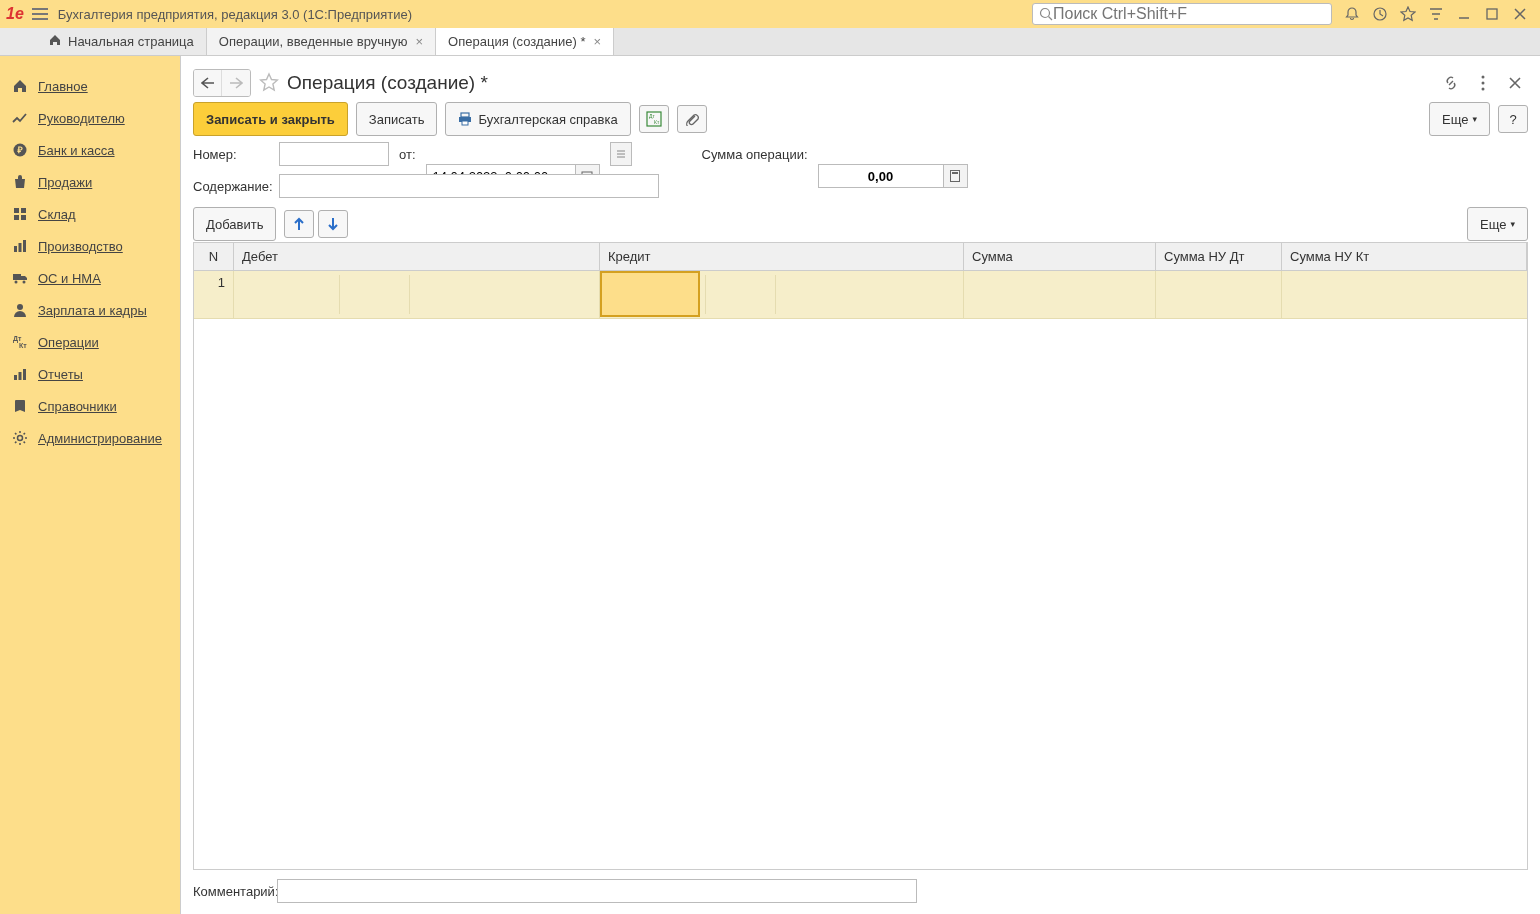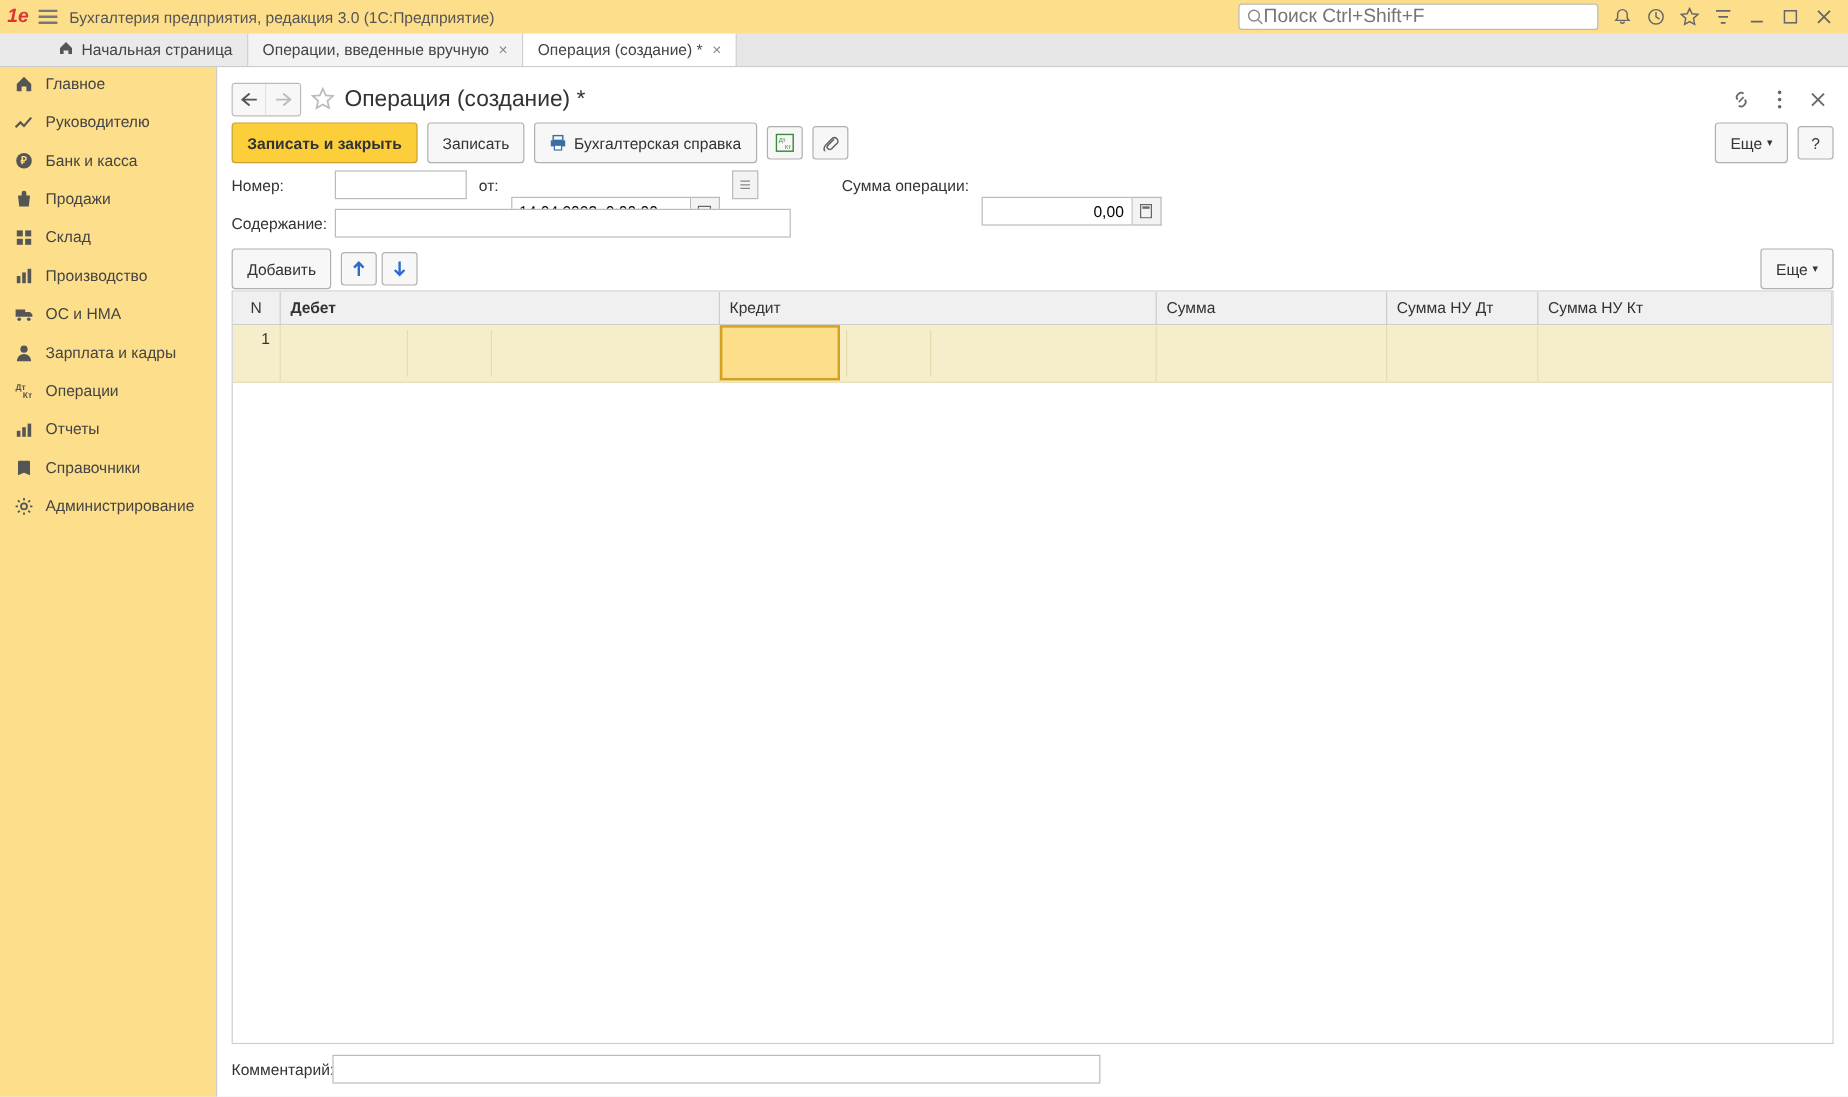--- a/index.html
+++ b/index.html
@@ -20,21 +20,21 @@
   .tabs-row { height: 28px; background: #e6e6e6; display: flex; align-items: stretch; border-bottom: 1px solid #ccc; }
   .tab { display: flex; align-items: center; padding: 0 12px; background: #f3f3f3; border-right: 1px solid #ccc; color: #444; font-size: 13px; }
   .tab.home { background: #eaeaea; padding-left: 48px; }
   .tab.active { background: #fff; }
   .tab .close { margin-left: 8px; color: #888; font-size: 13px; }
   .tab .home-icon { margin-right: 6px; }
 
   
   .main { display: flex; height: calc(914px - 56px); }
   .sidebar { width: 180px; background: #fdde8a; padding-top: 6px; }
-  .side-item { display: flex; align-items: flex-start; height: 32px; padding: 0 12px; color: #444; font-size: 13px; }
+  .side-item { display: flex; align-items: flex-end; height: 32px; padding: 0 12px; color: #444; font-size: 13px; text-decoration: underline; }
   .side-item svg { margin-right: 10px; flex-shrink: 0; }
 
   .content { flex: 1; background: #fff; border-left: 1px solid #ccc; display: flex; flex-direction: column; padding: 10px 12px 8px 12px; }
 
   
   .page-head { display: flex; align-items: center; height: 34px; }
   .nav-btns { display: flex; border: 1px solid #bbb; border-radius: 3px; overflow: hidden; margin-right: 8px; }
   .nav-btn { width: 28px; height: 26px; display: flex; align-items: center; justify-content: center; background: #f7f7f7; border-right: 1px solid #ddd; }
   .nav-btn:last-child { border-right: none; }
   .star { margin-right: 8px; color: #bbb; }
@@ -51,32 +51,32 @@
   .btn.icon-only svg { margin: 0; }
   .toolbar-spacer { flex: 1; }
 
   
   .form-row { display: flex; align-items: center; height: 32px; gap: 10px; }
   .label { color: #333; font-size: 13px; }
   .input { height: 24px; border: 1px solid #bbb; background: #fff; padding: 0 6px; font-size: 13px; }
   .input-group { display: flex; align-items: stretch; margin-top: 44px; }
   .input-group .input { border-radius: 0; }
   .ig-btn { width: 24px; border: 1px solid #bbb; border-left: none; background: #f3f3f3; display: flex; align-items: center; justify-content: center; }
-  .num-input { text-align: right; }
+  .num-input { text-align: center; font-weight: bold; }
 
   
   .table-toolbar { display: flex; align-items: center; height: 36px; gap: 8px; margin-top: 4px; }
   .arrow-btns { display: flex; gap: 4px; }
 
   
   .grid { flex: 1; border: 1px solid #ccc; display: flex; flex-direction: column; overflow: hidden; }
   .grid-head { display: flex; background: #f0f0f0; height: 28px; border-bottom: 1px solid #ccc; }
   .gh { border-right: 1px solid #ccc; padding: 6px 8px; font-size: 13px; color: #333; }
   .col-n { width: 40px; text-align: center; }
-  .col-debit { width: 366px; font-weight: bold; }
+  .col-debit { width: 366px; }
   .col-credit { width: 364px; }
   .col-sum { width: 192px; }
   .col-nud { width: 126px; }
   .col-nuk { flex: 1; }
   .grid-body { flex: 1; background: #fff; }
   .grid-row { display: flex; height: 48px; background: #f6eeca; border-bottom: 1px solid #e5dcb0; }
   .gc { border-right: 1px solid #e5dcb0; padding: 4px 6px; font-size: 13px; position: relative; }
   .gc.n { text-align: right; padding-right: 8px; }
   .sub-split { display: flex; height: 100%; }
   .sub-split > div { border-right: 1px solid #e5dcb0; }

